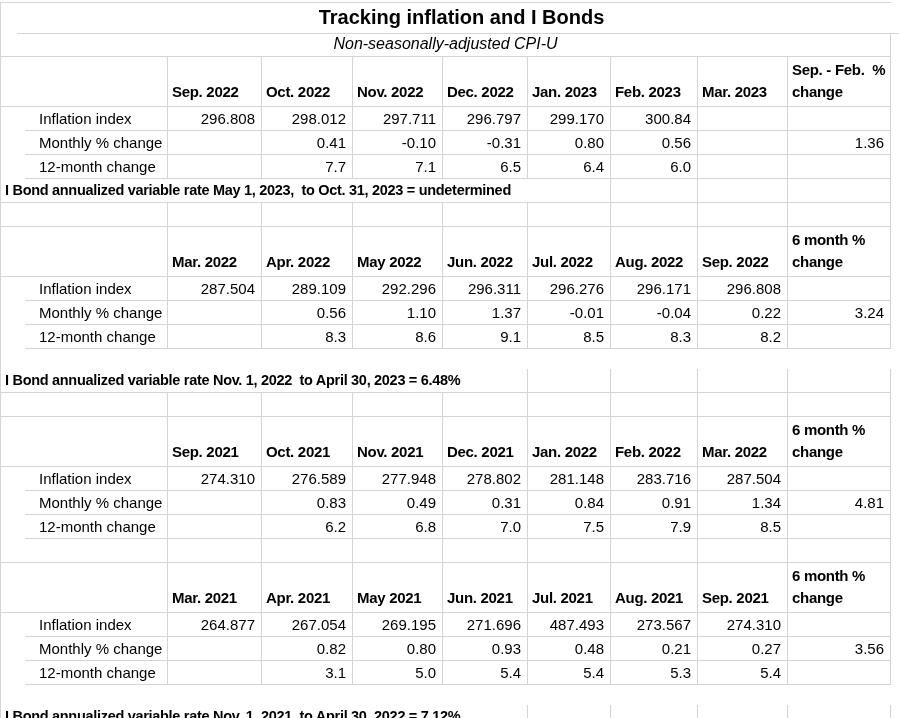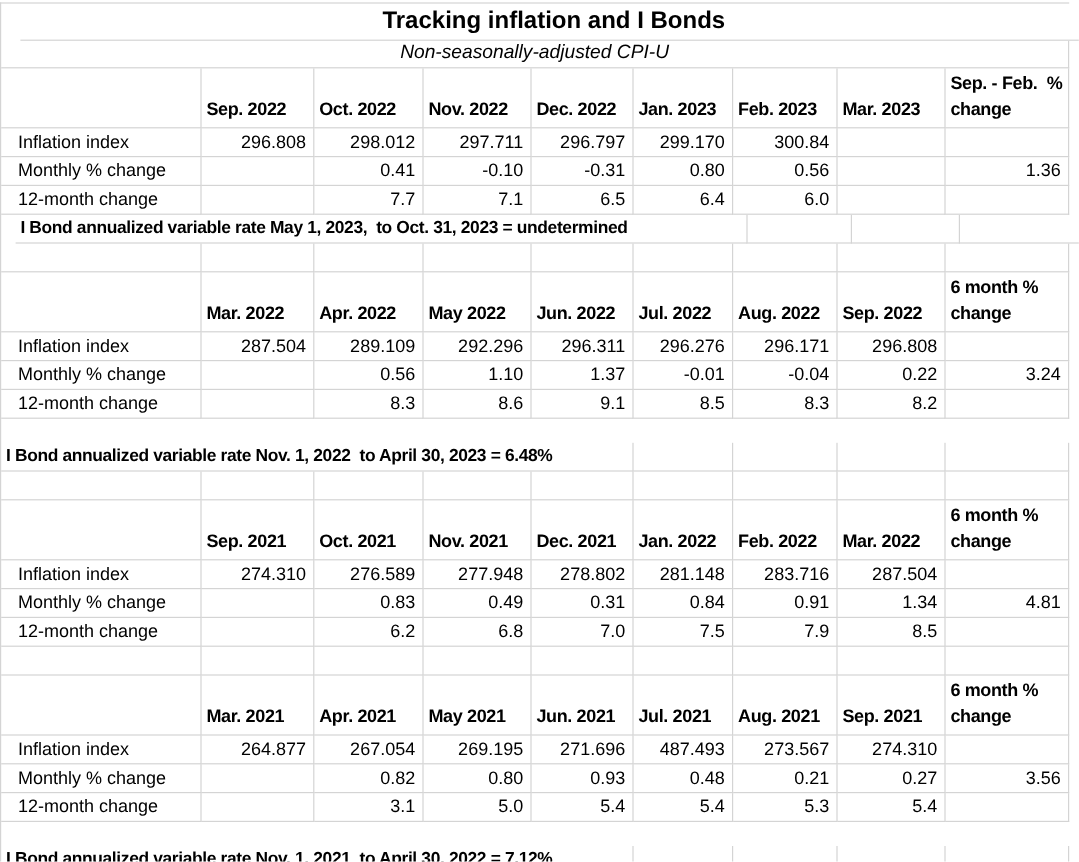--- a/index.html
+++ b/index.html
@@ -21,21 +21,21 @@
   .title-row, .subtitle-row { display: grid; grid-template-columns: 890px; }
   .title-row  { height: 31px; padding-left: 16px; }
   .subtitle-row { height: 23px; }
   .grid-row {
     display: grid;
     grid-template-columns: 167px 94px 91px 90px 85px 83px 87px 90px 103px;
   }
   .header-row { height: 50px; }
   .data-row, .empty-row { height: 24px; }
   .note-row { display: grid; height: 24px; }
-  .note-row.merge6 { grid-template-columns: 610px 87px 90px 103px; padding-left: 12px; }
+  .note-row.merge6 { grid-template-columns: 610px 87px 90px 103px; }
   .note-row.merge5 { grid-template-columns: 527px 83px 87px 90px 103px; margin-top: 20px; }
 
   .cell {
     box-sizing: border-box;
     border-right: 1px solid var(--grid);
     border-bottom: 1px solid var(--grid);
     display: flex;
     align-items: flex-end;
     padding: 0 4px 3px 4px;
     font-size: 15px;
@@ -51,21 +51,21 @@
     font-style: italic; font-size: 16px;
   }
   .header-cell {
     font-weight: bold;
     white-space: pre;
     line-height: 22px;
     letter-spacing: -0.3px;
     overflow: visible;
   }
   .num-cell { justify-content: flex-end; padding-right: 6px; }
-  .label-cell { padding-left: 14px; }
+  .label-cell { padding-left: 14px; margin-left: 24px; }
   .note-cell {
     font-weight: bold;
     font-size: 14.5px;
     letter-spacing: -0.3px;
     white-space: pre;
     overflow: visible;
   }
 </style>
 </head>
 <body>

